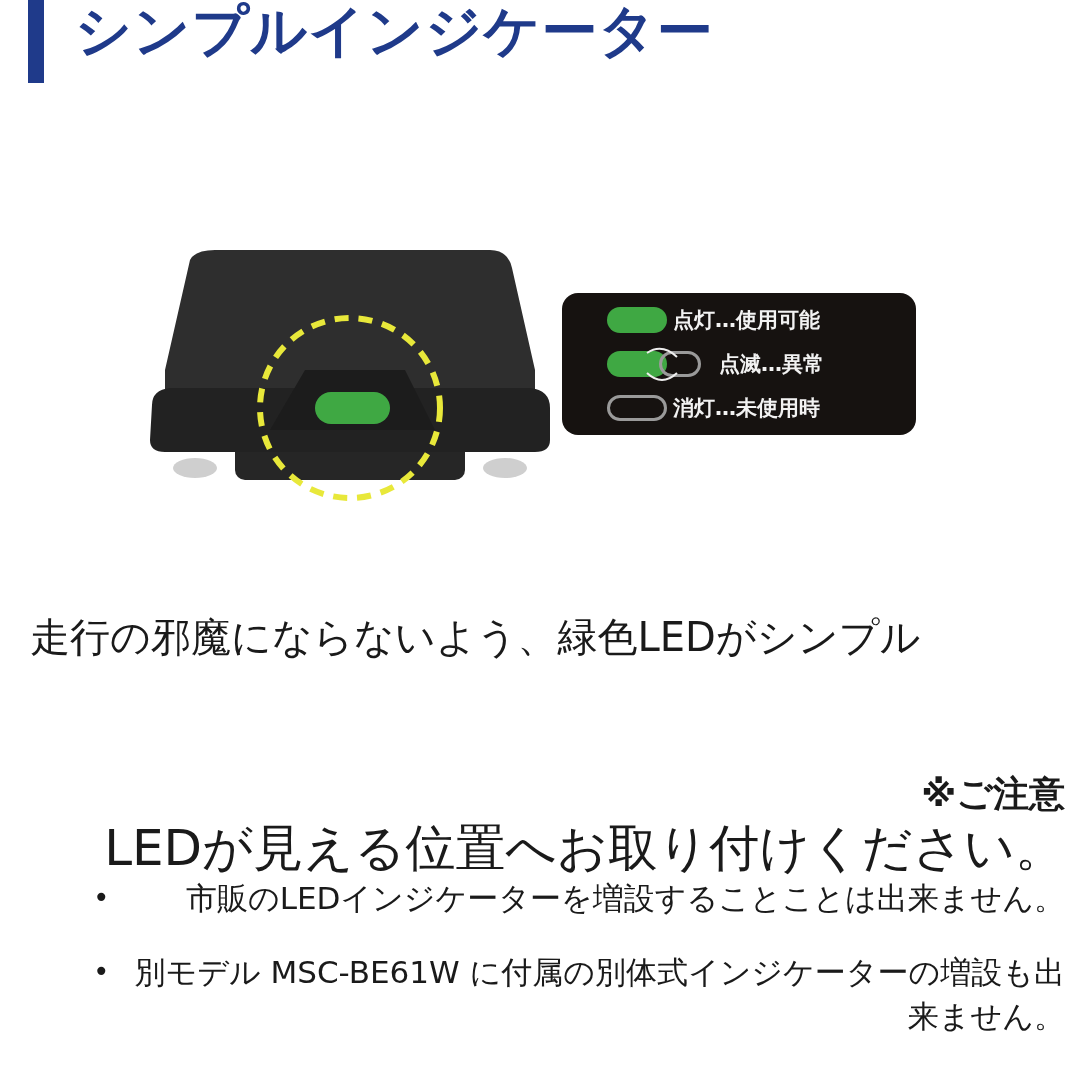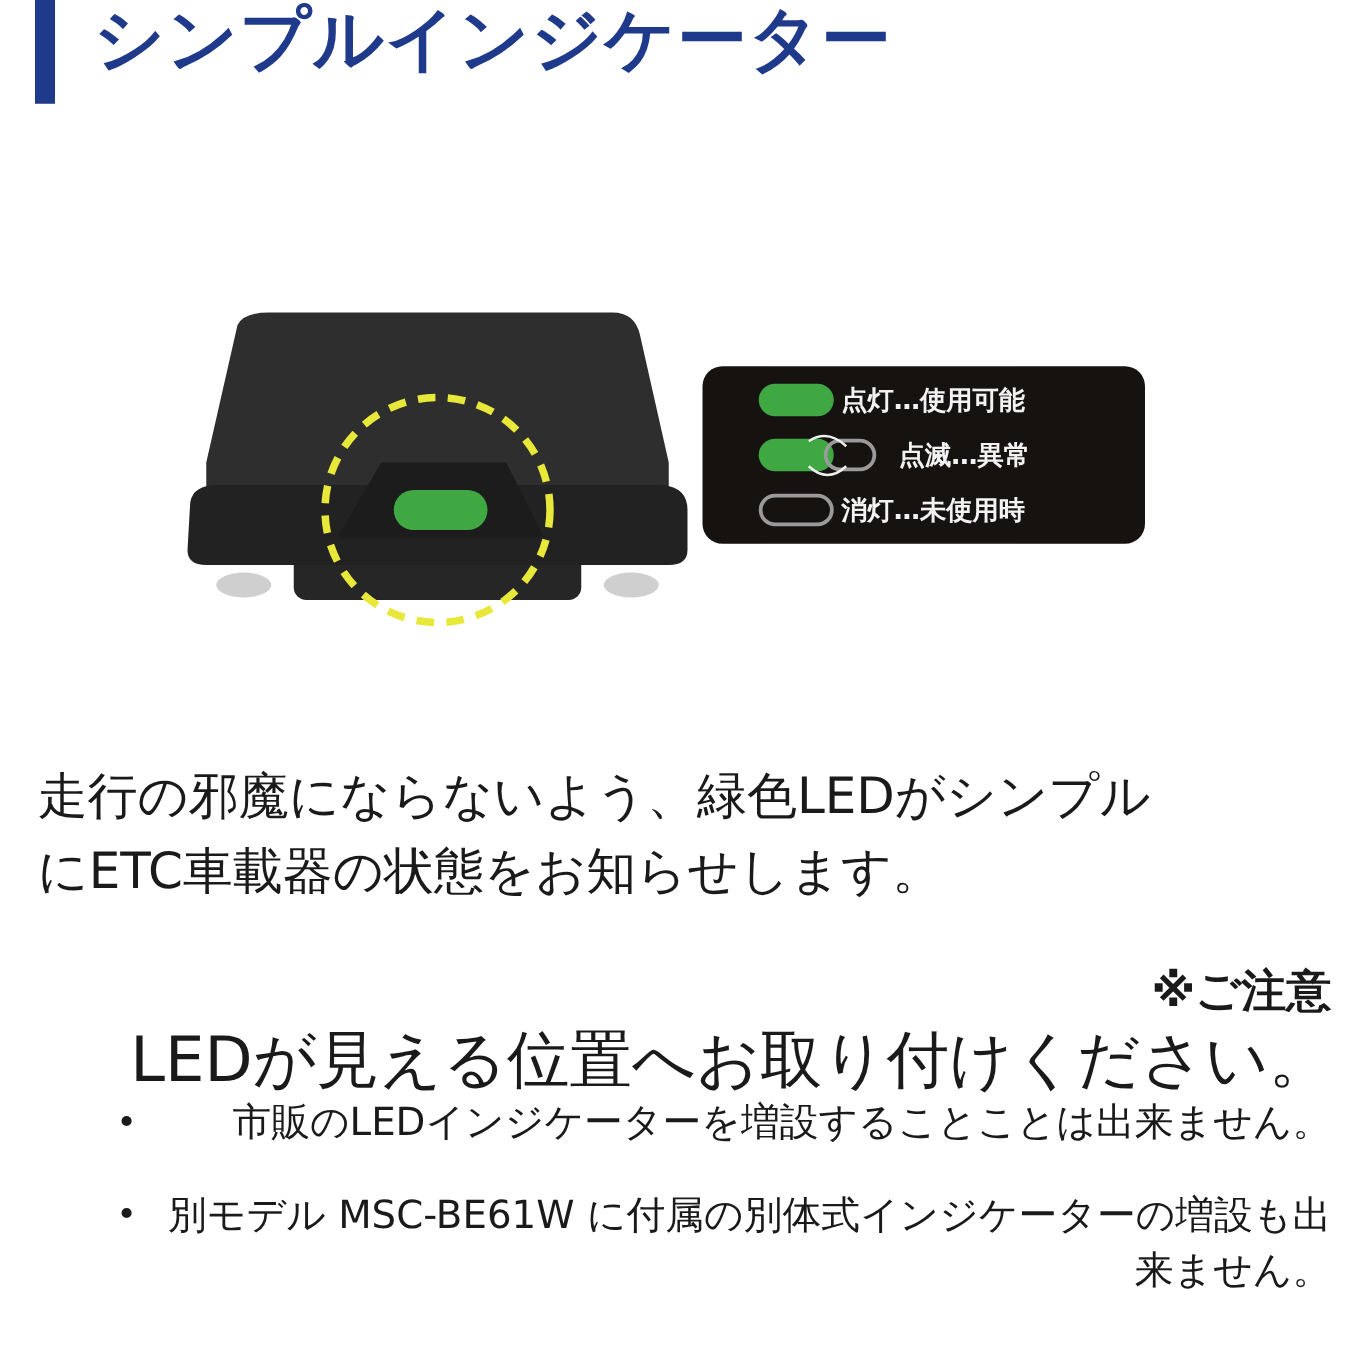--- a/index.html
+++ b/index.html
@@ -74,21 +74,20 @@
     <span class="legend-text">点滅…異常</span>
   </div>
   <div class="legend-row" style="top:98px;justify-content:flex-end;">
     <div class="pill off"></div>
     <span class="legend-text">消灯…未使用時</span>
   </div>
 </div>
 
 <div class="desc">
   <div>走行の邪魔にならないよう、緑色LEDがシンプル</div>
-  <div>にETC車載器の状態をお知らせします。</div>
 </div>
 
 <div class="note">
   <div class="note-title">※ご注意</div>
   <div class="note-lead">LEDが見える位置へお取り付けください。</div>
   <ul class="note-list">
     <li>
       <span class="bullet">•</span>
       <span>市販のLEDインジケーターを増設することことは出来ません。</span>
     </li>

